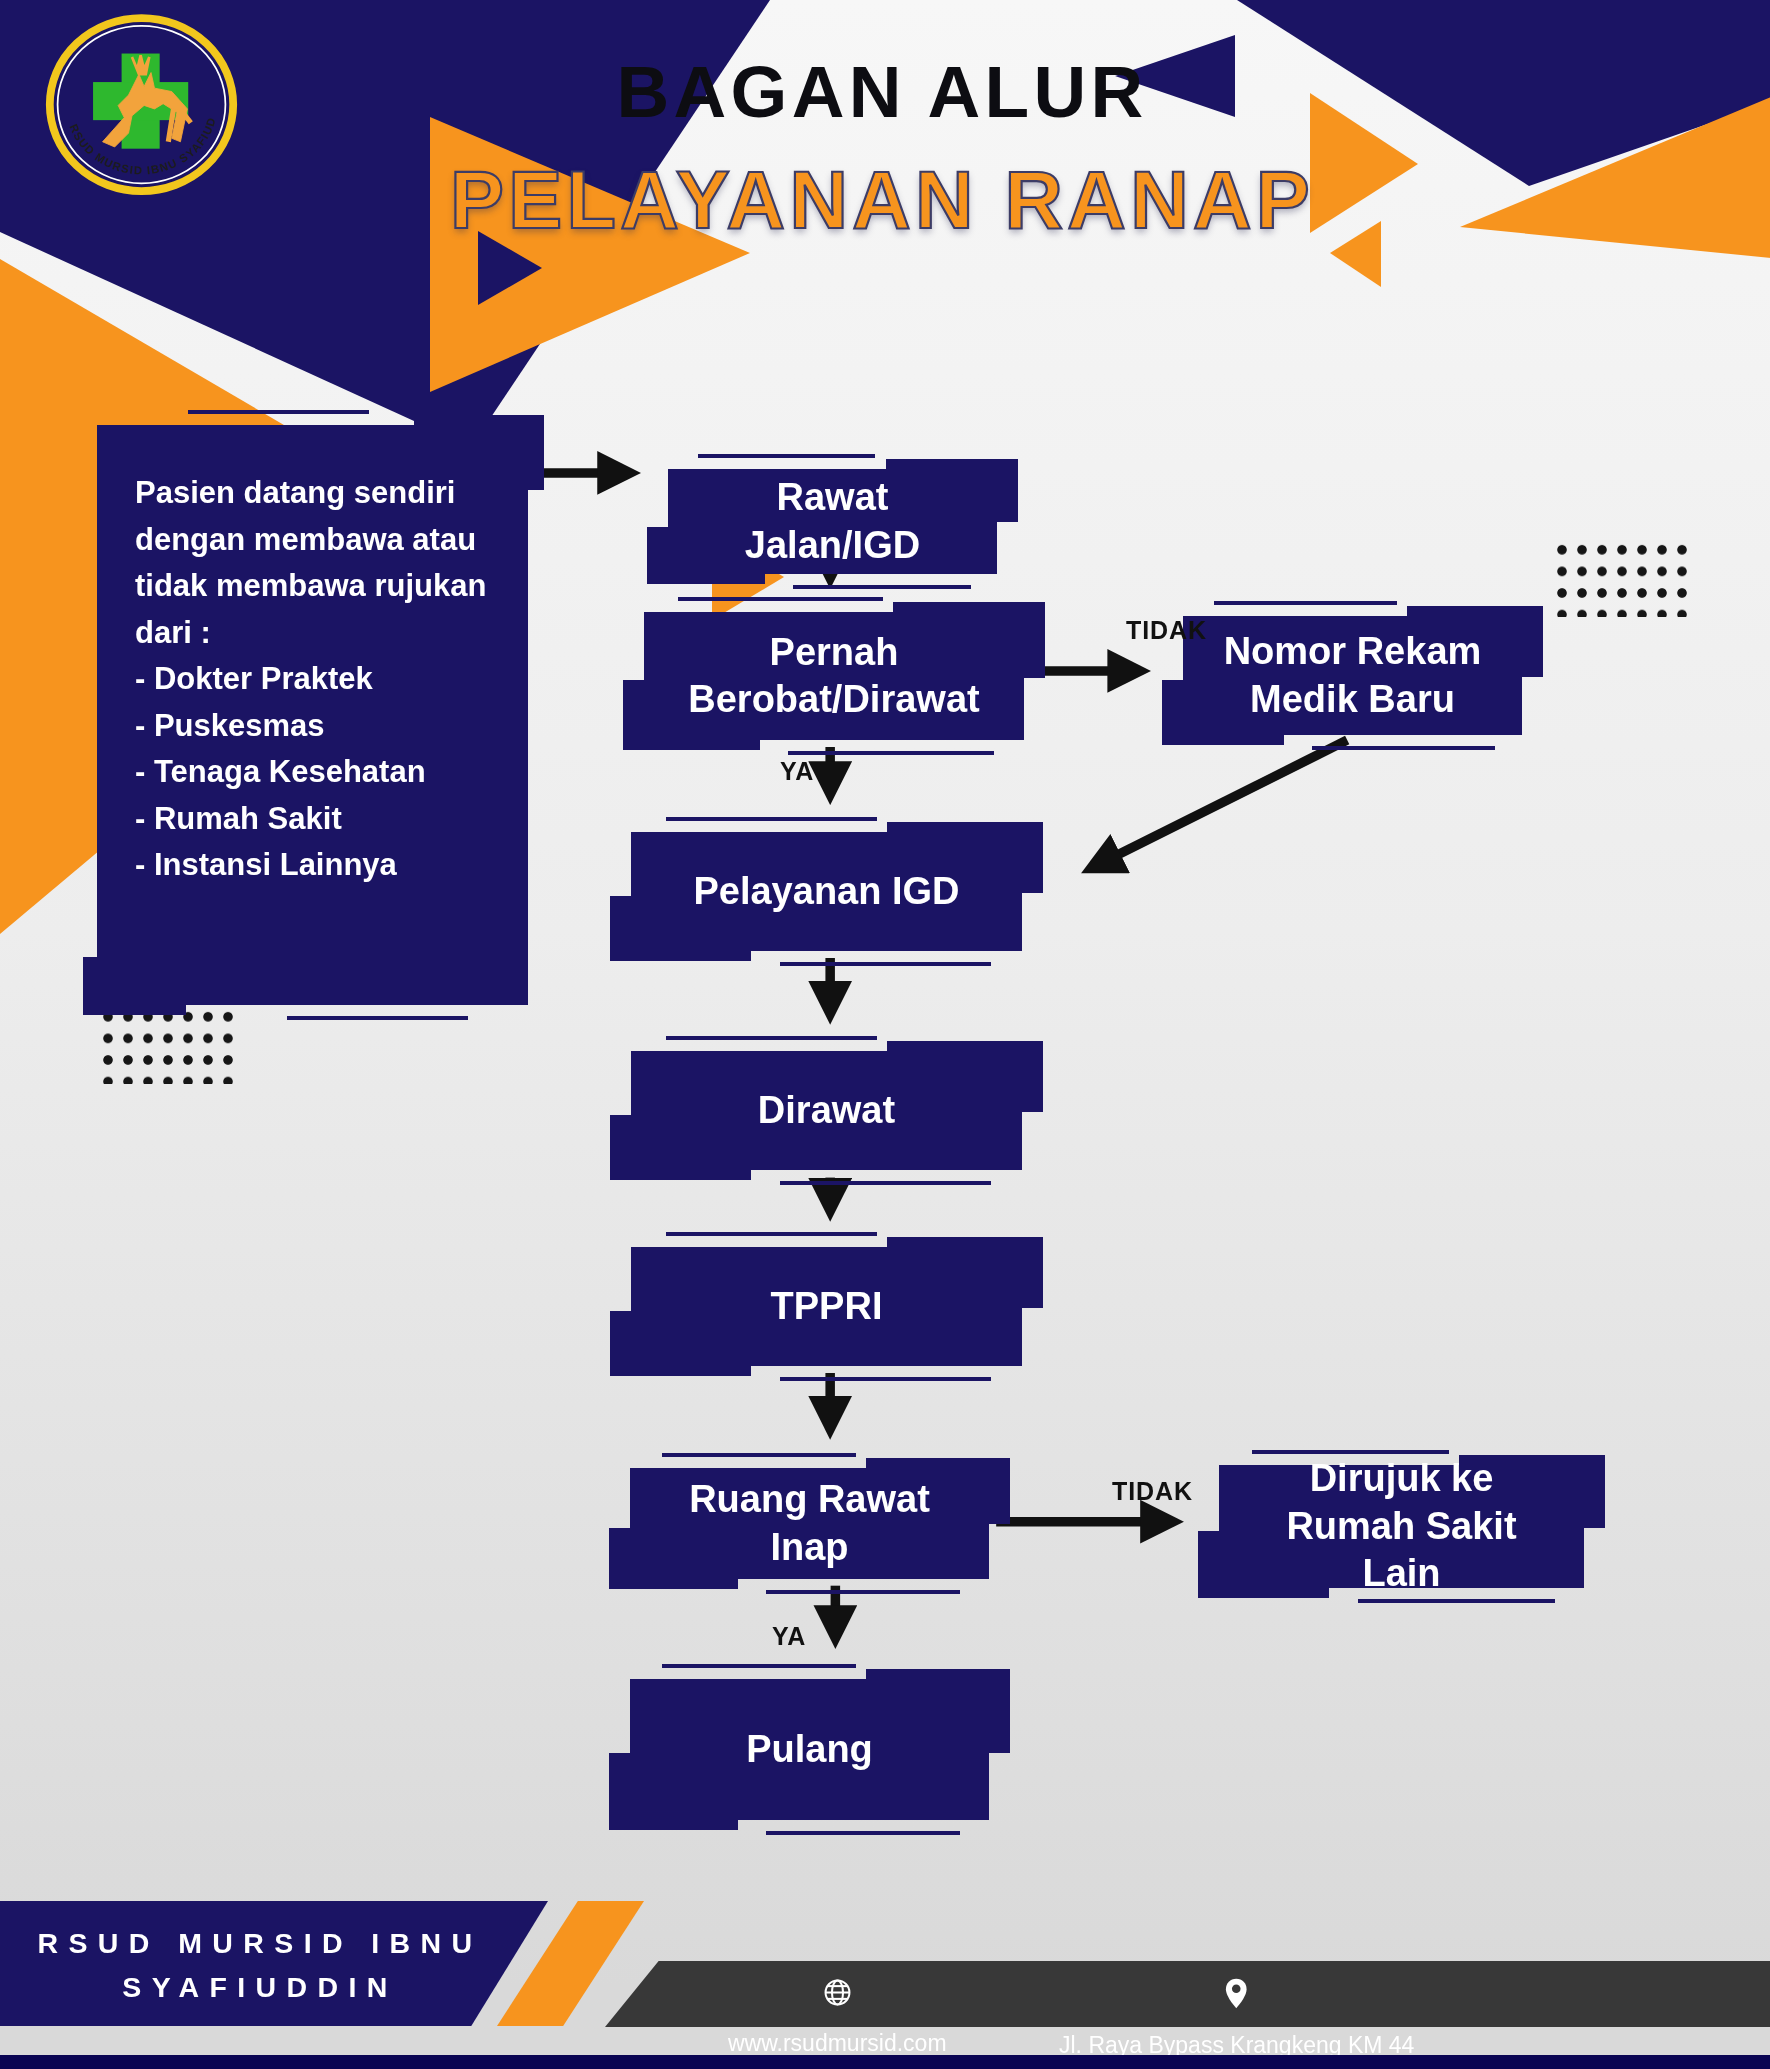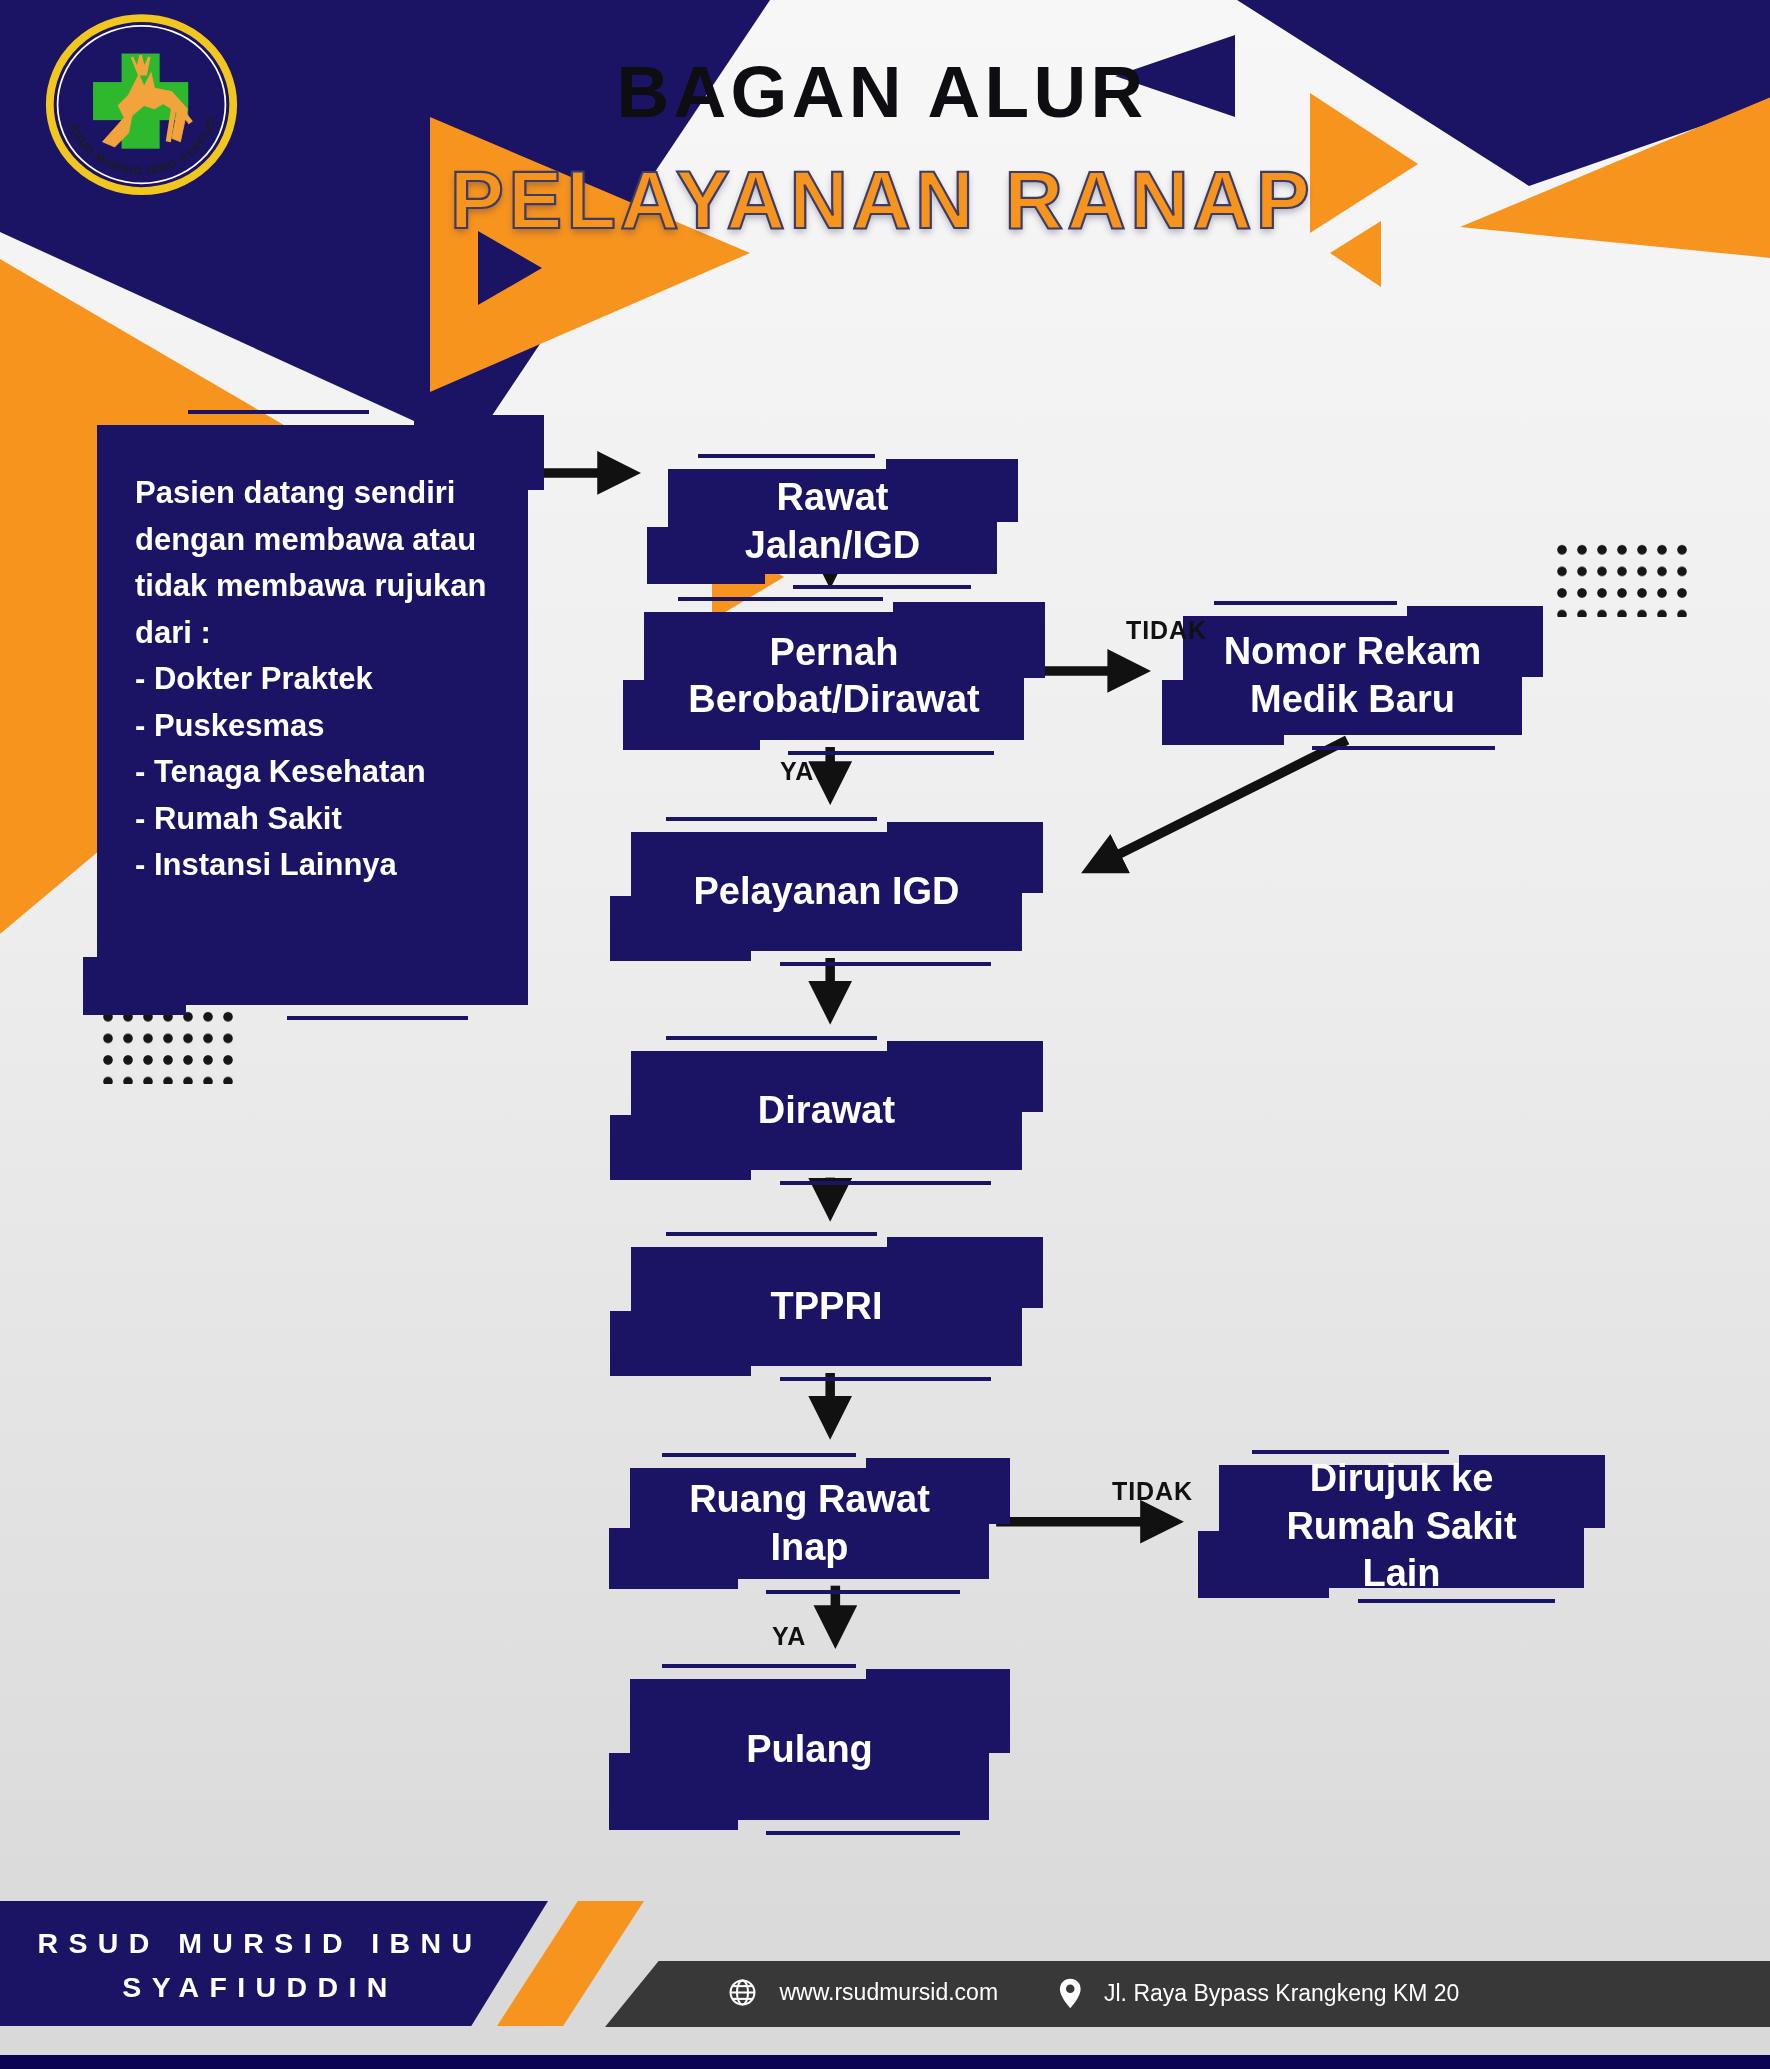--- a/index.html
+++ b/index.html
@@ -43,21 +43,21 @@
   
   .footer-navy{position:absolute;left:0;top:1901px;width:548px;height:125px;background:#1b1464;
     clip-path:polygon(0 0,100% 0,86% 100%,0 100%);}
   .footer-orange{position:absolute;left:497px;top:1901px;width:147px;height:125px;background:#f7941e;
     clip-path:polygon(55% 0,100% 0,45% 100%,0 100%);}
   .footer-gray{position:absolute;left:605px;top:1961px;width:1166px;height:66px;background:#383838;
     clip-path:polygon(4.6% 0,100% 0,100% 100%,0 100%);}
   .footer-org{position:absolute;left:35px;top:1921px;width:450px;text-align:center;color:#fff;
     font-weight:700;font-size:28.5px;letter-spacing:10.4px;line-height:1.55;}
   .footer-item{position:absolute;display:flex;align-items:center;gap:22.5px;color:#fff;
-    font-size:23px;font-weight:400;top:1978px;}
+    font-size:23px;font-weight:400;top:1978px;flex-direction:column;}
   #footer-web{left:728px;}
   #footer-addr{left:1059px;}
   .bottom-bar{position:absolute;left:0;top:2055px;width:1771px;height:14px;background:#0a0452;}
 </style>
 </head>
 <body>
 
 <div id="canvas">
 
   <div class="tri orange" style="clip-path:polygon(0 259px,474px 536px,0 934px);"></div>
@@ -212,19 +212,19 @@
       <line x1="5" y1="24.5" x2="29" y2="24.5" stroke="#fff" stroke-width="2.4"></line>
     </svg>
     <span>www.rsudmursid.com</span>
   </div>
 
   <div class="footer-item" id="footer-addr">
     <svg width="22.5" height="31" viewBox="0 0 26 36">
       <path d="M13 1 C6 1 1 6.4 1 13 C1 22 13 35 13 35 C13 35 25 22 25 13 C25 6.4 20 1 13 1 Z" fill="#fff"></path>
       <circle cx="13" cy="12.5" r="5" fill="#383838"></circle>
     </svg>
-    <span>Jl. Raya Bypass Krangkeng KM 20</span>
+    <span>Jl. Raya Bypass Krangkeng KM 44</span>
   </div>
 
   <div class="bottom-bar"></div>
 
 </div>
 
 
 </body></html>

